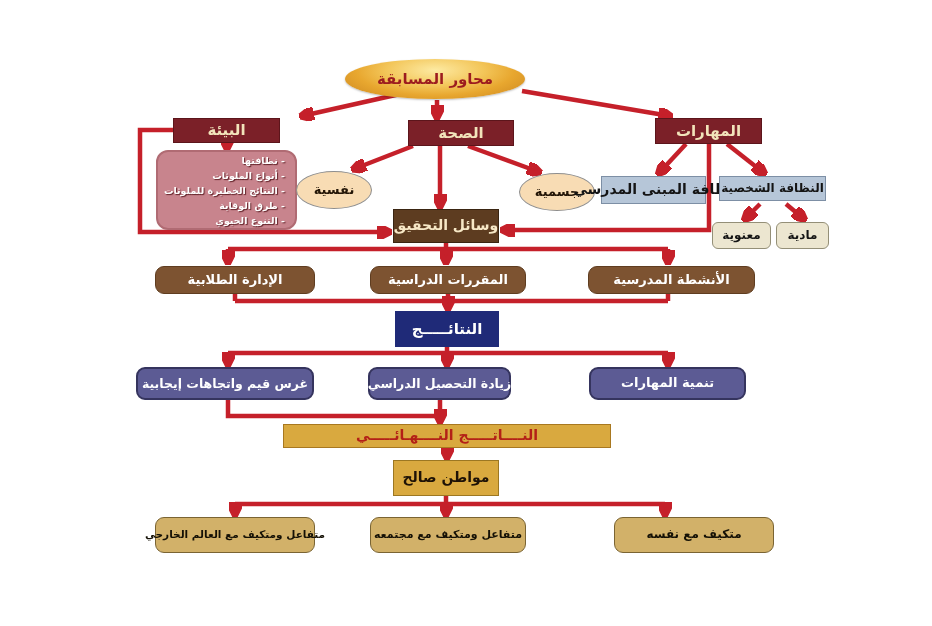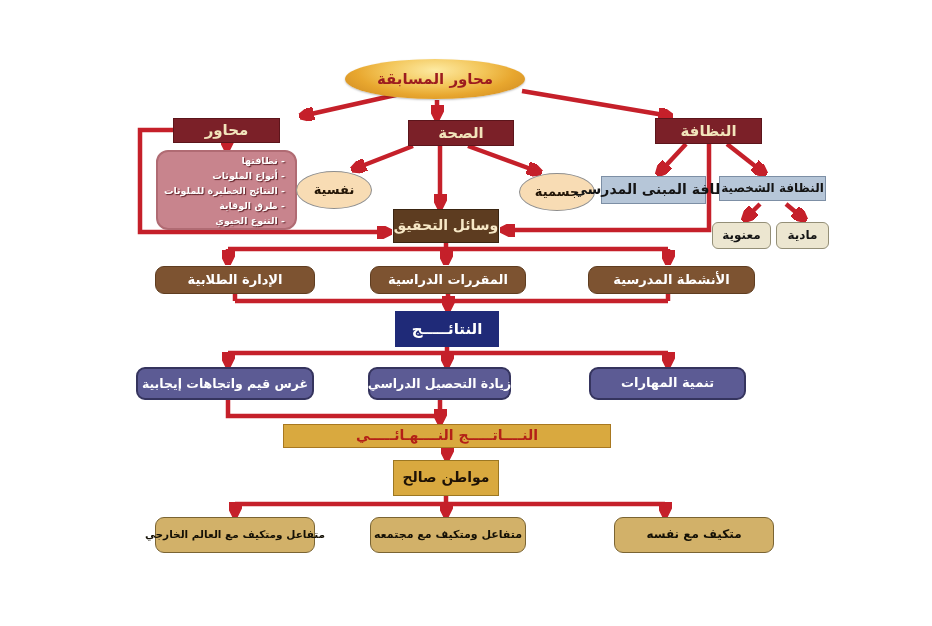--- a/index.html
+++ b/index.html
@@ -102,23 +102,23 @@
 
     <path d="M446,496 L446,504"></path>
     <path d="M235,504 L665,504"></path>
     <path d="M235,504 L235,514" marker-end="url(#ah)"></path>
     <path d="M446,504 L446,514" marker-end="url(#ah)"></path>
     <path d="M665,504 L665,514" marker-end="url(#ah)"></path>
   </svg>
 
   <div class="node ellipse-title" style="left:345px;top:59px;width:180px;height:40px;">محاور المسابقة</div>
 
-  <div class="node maroon" style="left:173px;top:118px;width:107px;height:25px;">محاور</div>
+  <div class="node maroon" style="left:173px;top:118px;width:107px;height:25px;">البيئة</div>
   <div class="node maroon" style="left:408px;top:120px;width:106px;height:26px;">الصحة</div>
-  <div class="node maroon" style="left:655px;top:118px;width:107px;height:26px;">النظافة</div>
+  <div class="node maroon" style="left:655px;top:118px;width:107px;height:26px;">المهارات</div>
 
   <div class="node pink-panel" style="left:156px;top:150px;width:141px;height:80px;">
     <span class="topic">- نظافتها</span>
     <span class="topic">- أنواع الملوثات</span>
     <span class="topic">- النتائج الخطيرة للملوثات</span>
     <span class="topic">- طرق الوقاية</span>
     <span class="topic">- التنوع الحيوي</span>
   </div>
 
   <div class="node peach" style="left:296px;top:171px;width:76px;height:38px;">نفسية</div>

